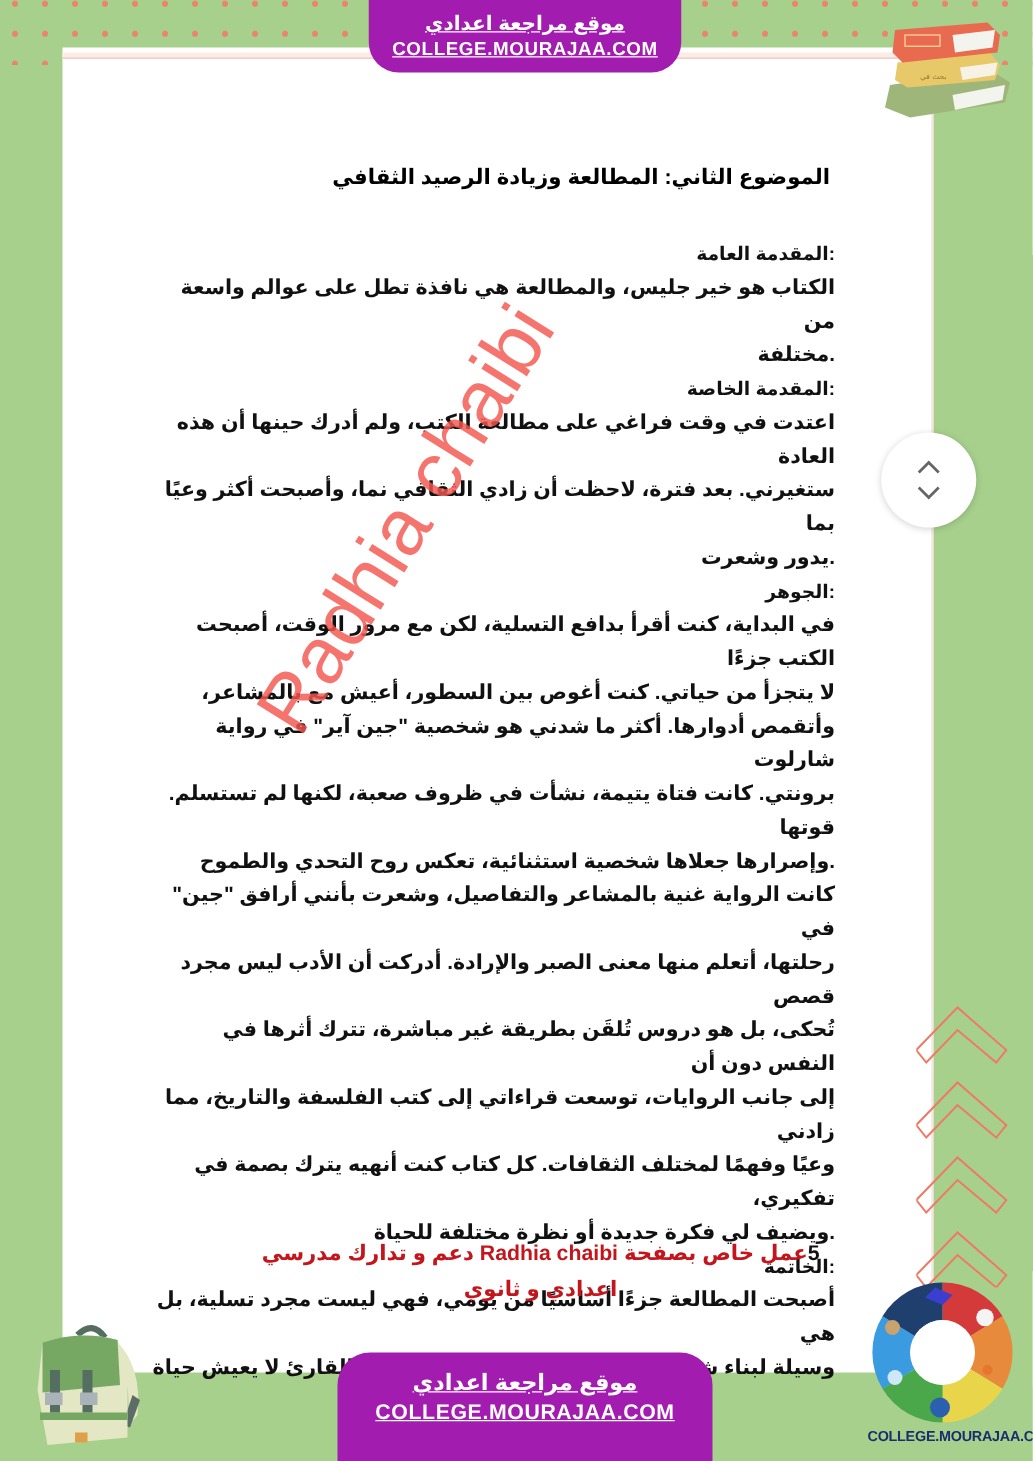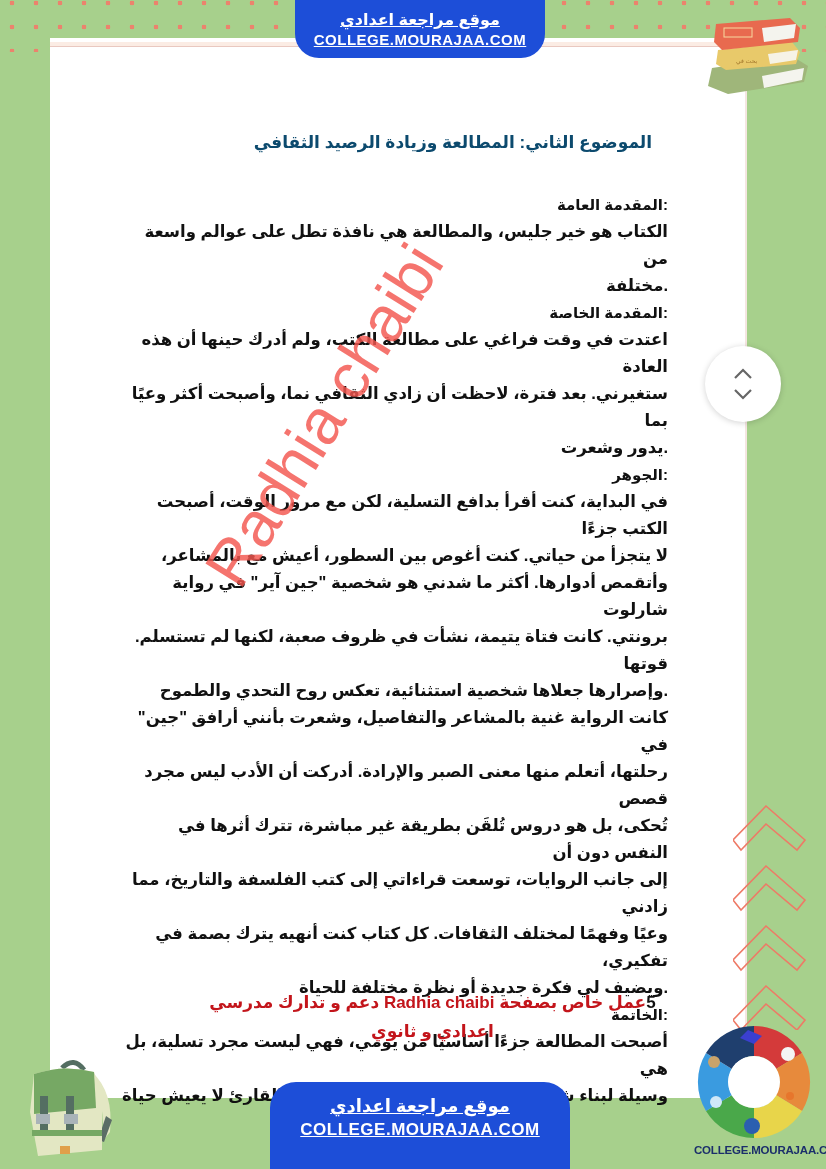--- a/index.html
+++ b/index.html
@@ -35,21 +35,21 @@
       position: absolute; left: 0; top: 1110px; width: 826px; height: 59px;
       background: #a7d08c;
     }
     .left-green {
       position: absolute; left: 0; top: 38px; width: 50px; height: 1131px;
       background: #a7d08c;
     }
 
     .banner {
       position: absolute; text-align: center; color: #ffffff;
-      background: #1d4ed8;
+      background: #a21caf;
     }
     .banner.top {
       left: 295px; top: 0; width: 250px; height: 58px;
       border-radius: 0 0 24px 24px;
     }
     .banner.bottom {
       left: 270px; top: 1082px; width: 300px; height: 87px;
       border-radius: 26px 26px 0 0;
     }
     .banner .ar { font-size: 16px; font-weight: bold; text-decoration: underline; direction: rtl; display: block; }
@@ -57,21 +57,21 @@
     .banner.top .ar { padding-top: 10px; line-height: 20px; }
     .banner.top .en { line-height: 20px; }
     .banner.bottom .ar { padding-top: 12px; font-size: 18px; line-height: 24px; }
     .banner.bottom .en { font-size: 17px; line-height: 24px; }
 
     .content {
       position: absolute; left: 122px; top: 132px; width: 546px;
       direction: rtl; text-align: right; color: #111111;
     }
     .title {
-      color: #0c4a6e; font-weight: bold; font-size: 17px; margin: 0 16px 38px 0;
+      color: #000000; font-weight: bold; font-size: 17px; margin: 0 4px 38px 0;
     }
     .heading { font-weight: bold; font-size: 15px; line-height: 27px; }
     .para { font-weight: bold; font-size: 16.5px; line-height: 27px; }
     .para span.line { display: block; }
 
     .footer-note {
       position: absolute; left: 200px; top: 988px; width: 465px;
       direction: rtl; text-align: center; font-weight: bold; font-size: 17px; line-height: 29px;
       color: #c3151b;
     }

